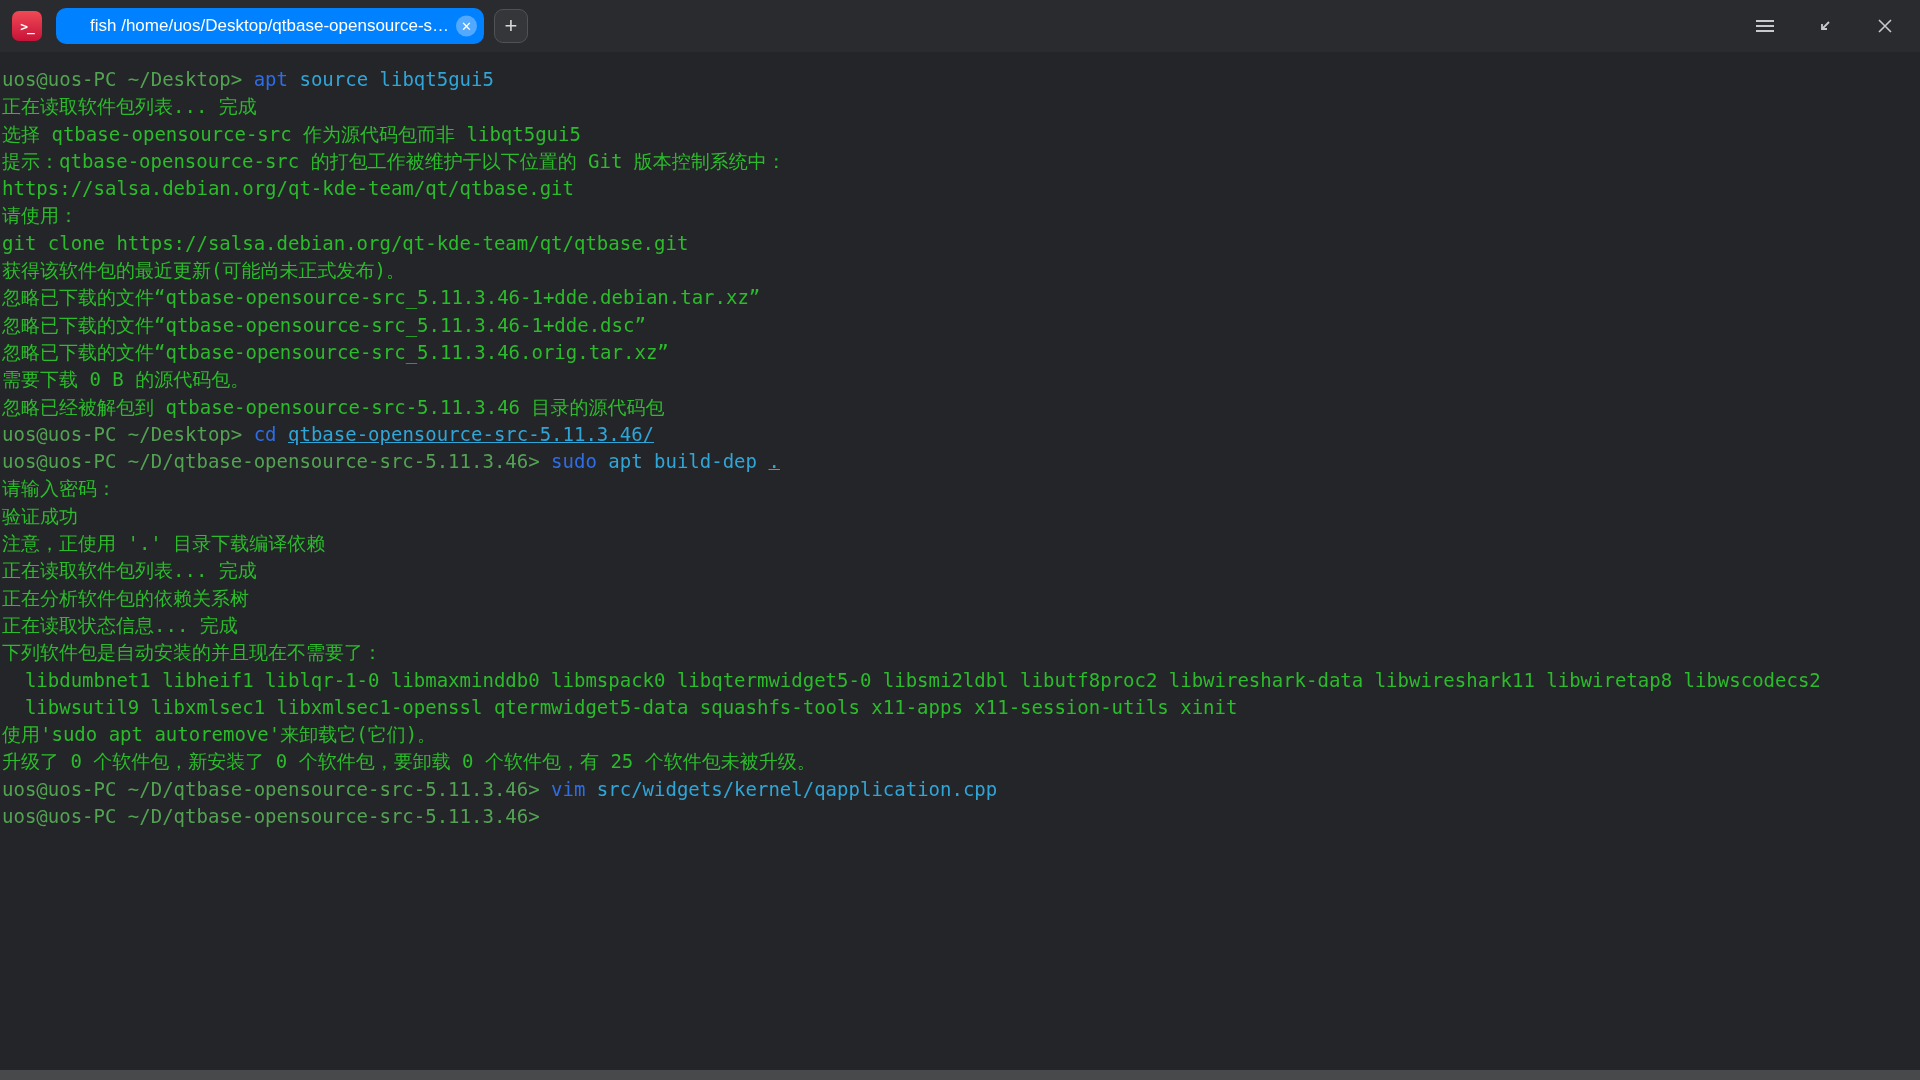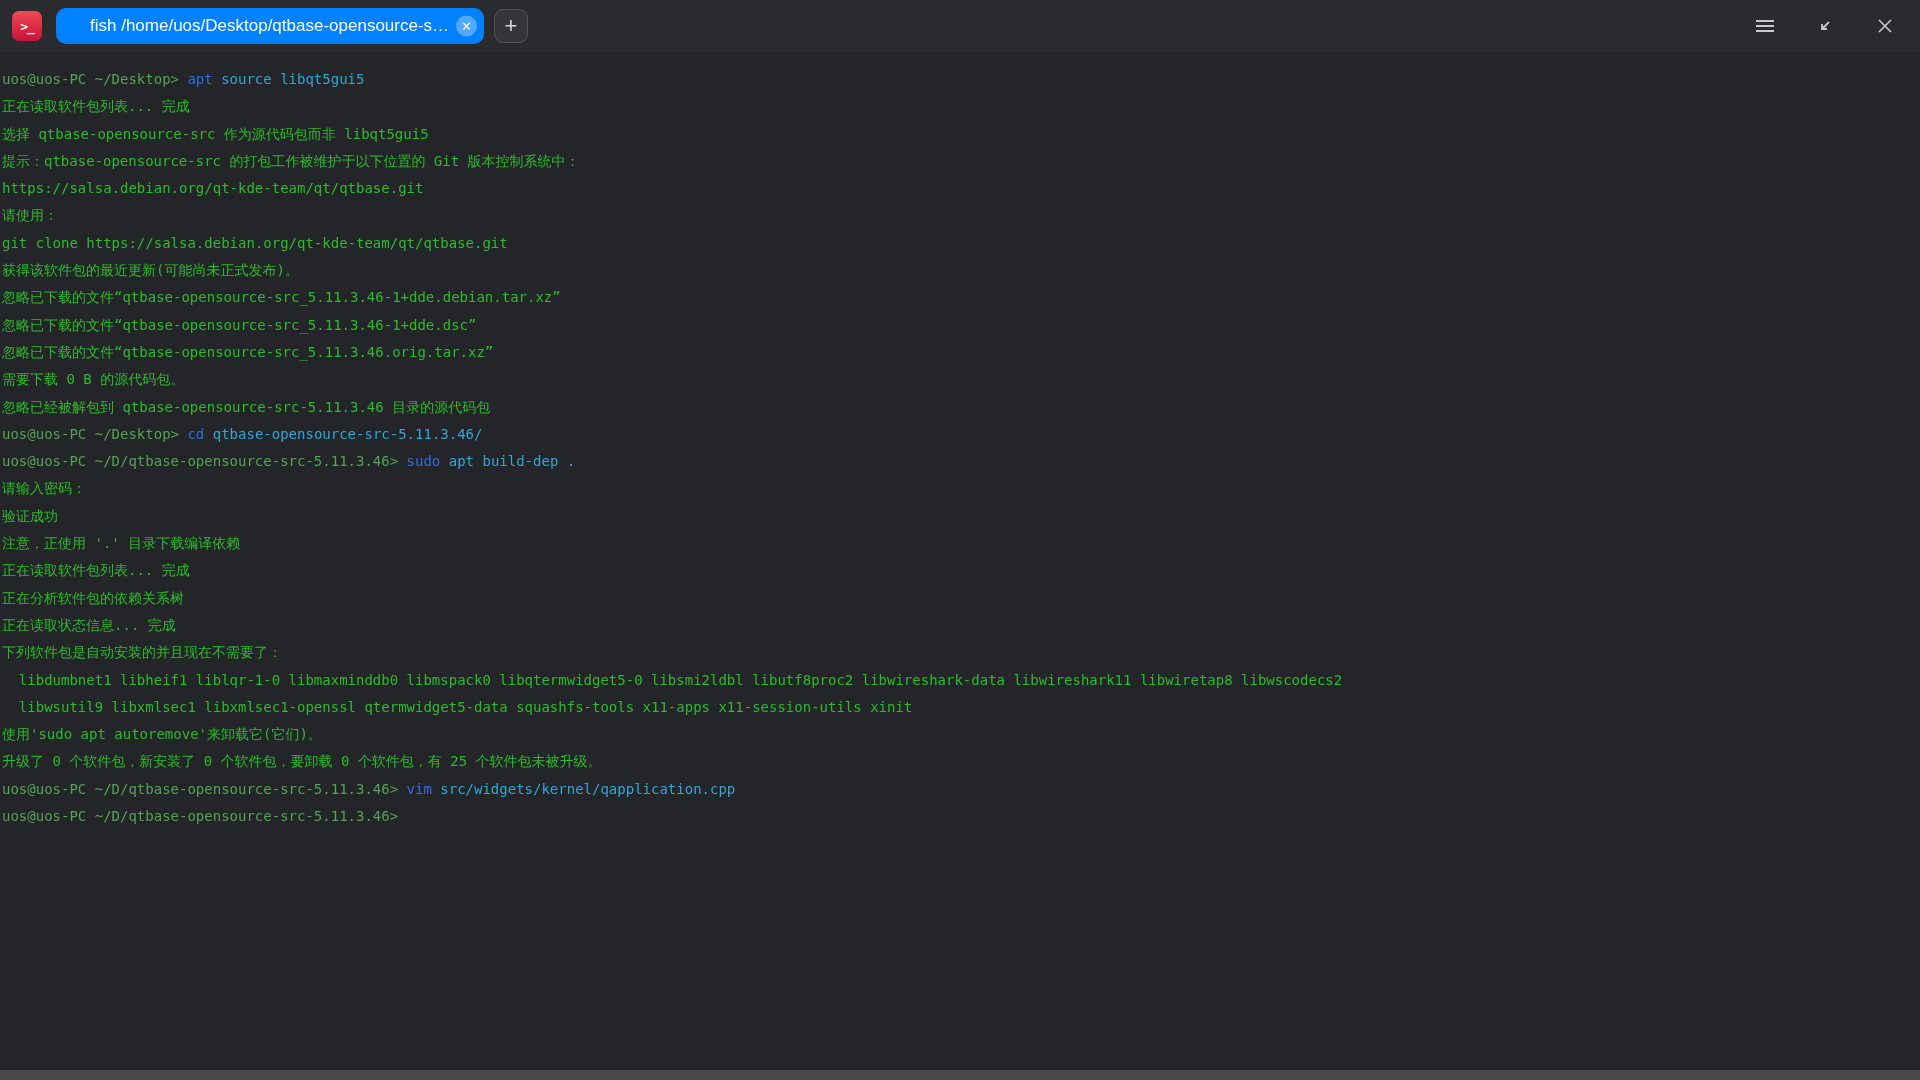--- a/index.html
+++ b/index.html
@@ -61,31 +61,31 @@
     width:34px; height:34px; display:flex; align-items:center; justify-content:center;
     color:#c8c9cb;
   }
   .tb-btn svg { display:block; }
 
   
   .terminal {
     position:absolute; top:52px; left:0; right:0; bottom:10px;
     background:#242528;
     padding:14px 2px 0 2px;
-    font-size:14px;
+    font-size:19px;
     line-height:27.3px;
     white-space:pre;
     overflow:hidden;
   }
   .terminal .line { min-height:27.3px; }
   .seg-prompt { color:var(--c-prompt,#53a353); }
   .seg-out    { color:var(--c-out,#2bbc2b);margin-top:44px; }
   .seg-cmd    { color:var(--c-cmd,#2e6de5); }
   .seg-arg    { color:var(--c-arg,#30a6d8); }
-  .seg-path   { color:var(--c-arg,#30a6d8); }
+  .seg-path   { color:var(--c-arg,#30a6d8); text-decoration:underline; }
 
   .bottom-strip {
     position:absolute; left:0; right:0; bottom:0; height:10px;
     background:#48494b;
   }
 </style>
 </head>
 <body>
 
 <div class="titlebar">

